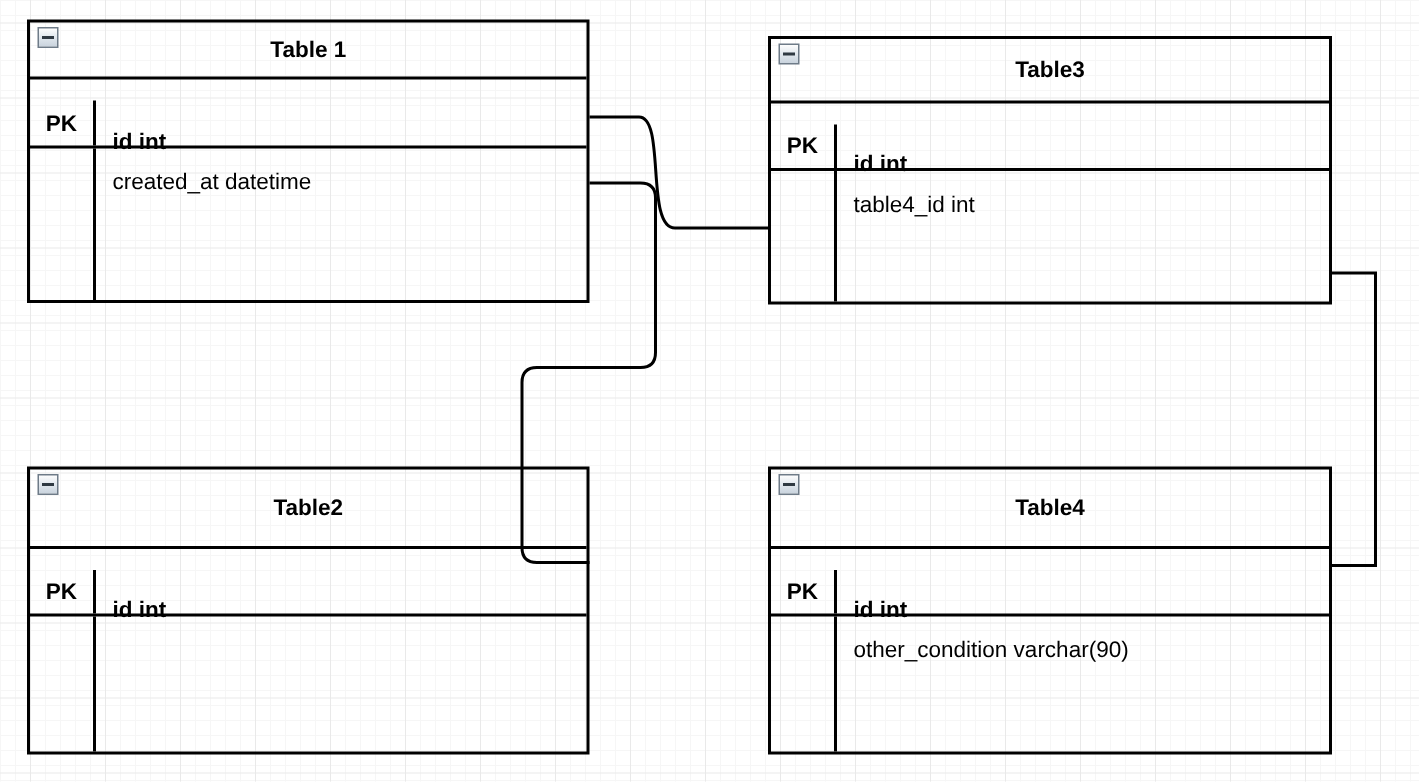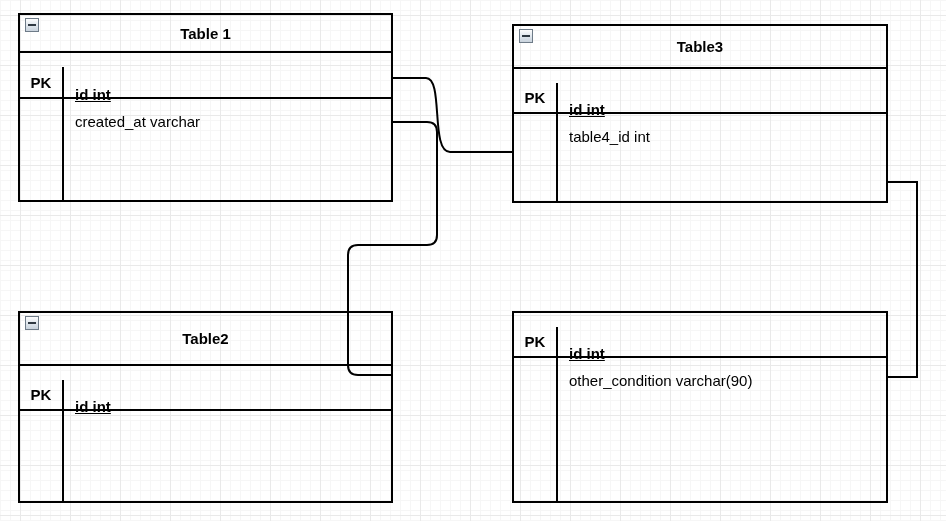--- a/index.html
+++ b/index.html
@@ -43,21 +43,21 @@
   .collapse .minus{display:block;width:8px;height:2px;background:#2f3942;}
 
   .pkrow{display:flex;border-bottom:2px solid #000;box-sizing:border-box;flex:0 0 auto;}
   .t1 .pkrow{height:46px;}
   .t3 .pkrow,.t2 .pkrow,.t4 .pkrow{height:45px;}
   .keycell{
     width:44px;flex:0 0 44px;border-right:2px solid #000;box-sizing:border-box;
     display:flex;align-items:center;justify-content:center;font-weight:bold;font-size:15px;margin-top:14px;
   }
   .fieldcell{flex:1;display:flex;align-items:center;padding-left:11px;}
-  .pkfield{font-weight:bold;font-size:15px;text-decoration:underline;margin-top:38px;}
+  .pkfield{font-weight:bold;font-size:15px;margin-top:38px;}
 
   .tbody{flex:1;display:flex;min-height:0;}
   .keycol{width:44px;flex:0 0 44px;border-right:2px solid #000;box-sizing:border-box;}
   .fields{flex:1;padding-left:11px;}
   .field-row{height:45px;display:flex;align-items:center;font-size:15px;}
 
   svg.edges{position:absolute;inset:0;z-index:10;pointer-events:none;}
   svg.edges path{stroke:#000;stroke-width:2;fill:none;pointer-events:stroke;}
 </style>
 </head>
@@ -74,21 +74,21 @@
   </div>
   <div class="pkrow">
     <div class="keycell">PK</div>
     <div class="fieldcell">
         <span class="pkfield">id int</span>
       </div>
   </div>
   <div class="tbody">
     <div class="keycol"></div>
     <div class="fields">
-        <div class="field-row">created_at varchar</div>
+        <div class="field-row">created_at datetime</div>
       </div>
   </div>
 </div>
 
 <div class="table t3">
   <div class="theader">
     <span class="collapse">
         <span class="minus"></span>
       </span>
     <span class="title">Table3</span>
@@ -120,20 +120,26 @@
         <span class="pkfield">id int</span>
       </div>
   </div>
   <div class="tbody">
     <div class="keycol"></div>
     <div class="fields"></div>
   </div>
 </div>
 
 <div class="table t4">
+  <div class="theader">
+    <span class="collapse">
+        <span class="minus"></span>
+      </span>
+    <span class="title">Table4</span>
+  </div>
   <div class="pkrow">
     <div class="keycell">PK</div>
     <div class="fieldcell">
         <span class="pkfield">id int</span>
       </div>
   </div>
   <div class="tbody">
     <div class="keycol"></div>
     <div class="fields">
         <div class="field-row">other_condition varchar(90)</div>

